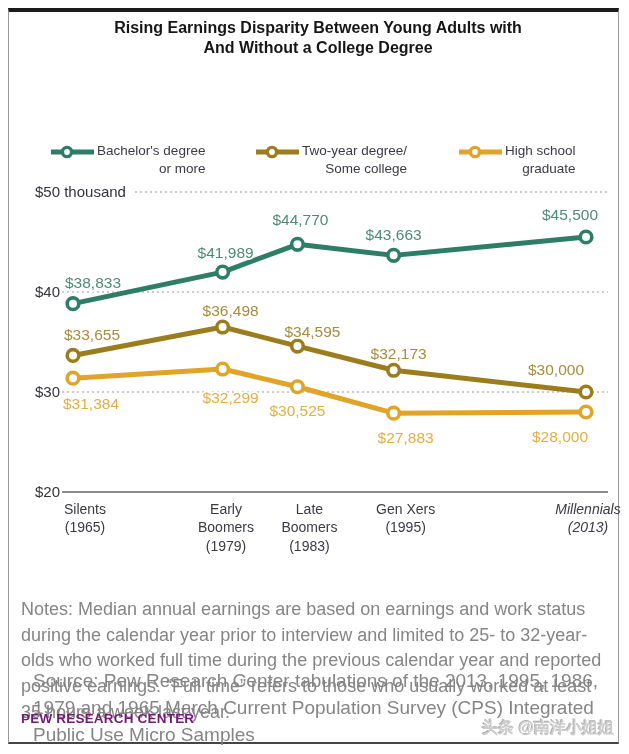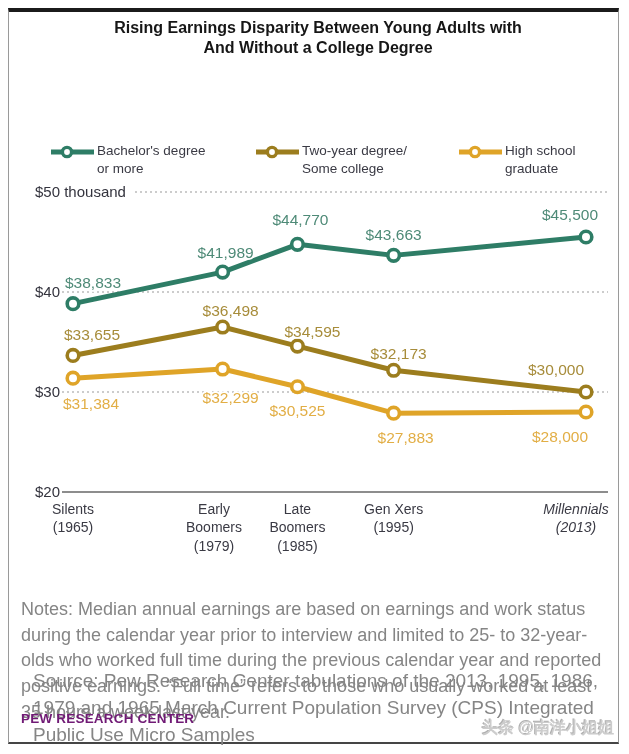--- a/index.html
+++ b/index.html
@@ -17,33 +17,34 @@
     position:absolute;left:29px;top:18px;width:578px;
     font-size:16px;line-height:1.24;font-weight:700;color:#161616;
     white-space:pre-line;
     text-align:center;
   }
   .subtitle{
     position:absolute;left:29px;top:77px;width:578px;
     font-family:"Liberation Serif",serif;font-style:italic;
     font-size:16px;line-height:1.35;color:#6b6b6b;white-space:pre-line;
   }
-  .legend{position:absolute;left:0;top:142px;width:629px;height:40px;}
+  .legend{position:absolute;left:0;top:142px;width:629px;height:40px;text-align:right;}
   .legend-item{position:absolute;display:flex;align-items:flex-start;}
   .legend-item svg{margin-top:3px;flex:0 0 auto;}
   .legend-label{
     margin-left:2px;font-size:13.5px;line-height:1.3;color:#3a3a44;
     white-space:pre-line;
   }
   .chart-svg{position:absolute;left:22px;top:180px;}
   .xticks{position:absolute;left:0;top:500px;width:629px;height:54px;}
   .xtick{
     position:absolute;top:0;transform:translateX(-50%);
     font-size:14px;line-height:1.32;color:#3a3a44;text-align:center;
     white-space:pre-line;
+    margin-left:12px;
   }
   .notes{
     position:absolute;left:21px;top:583px;width:590px;
     font-size:18px;line-height:1.43;color:#858585;margin-top:14px;
   }
   .source{
     position:absolute;left:21px;top:667px;width:590px;
     font-size:19px;line-height:1.43;color:#858585;margin-left:12px;
   }
   .brand{
@@ -137,21 +138,21 @@
     </svg>
 
   <div class="xticks">
       <div class="xtick" style="left: 73px;">Silents
 (1965)</div>
       <div class="xtick" style="left: 214px;">Early
 Boomers
 (1979)</div>
       <div class="xtick" style="left: 297.438px;">Late
 Boomers
-(1985)</div>
+(1983)</div>
       <div class="xtick" style="left: 393.625px;">Gen Xers
 (1995)</div>
       <div class="xtick" style="left: 576px; font-style: italic;">Millennials
 (2013)</div>
     </div>
 
   <div class="notes">Notes: Median annual earnings are based on earnings and work status during the calendar year prior to interview and limited to 25- to 32-year-olds who worked full time during the previous calendar year and reported positive earnings. “Full time” refers to those who usually worked at least 35 hours a week last year.</div>
   <div class="source">Source: Pew Research Center tabulations of the 2013, 1995, 1986, 1979 and 1965 March Current Population Survey (CPS) Integrated Public Use Micro Samples</div>
   <div class="brand">PEW RESEARCH CENTER</div>
   <div class="watermark">头条 @南洋小姐姐</div>

